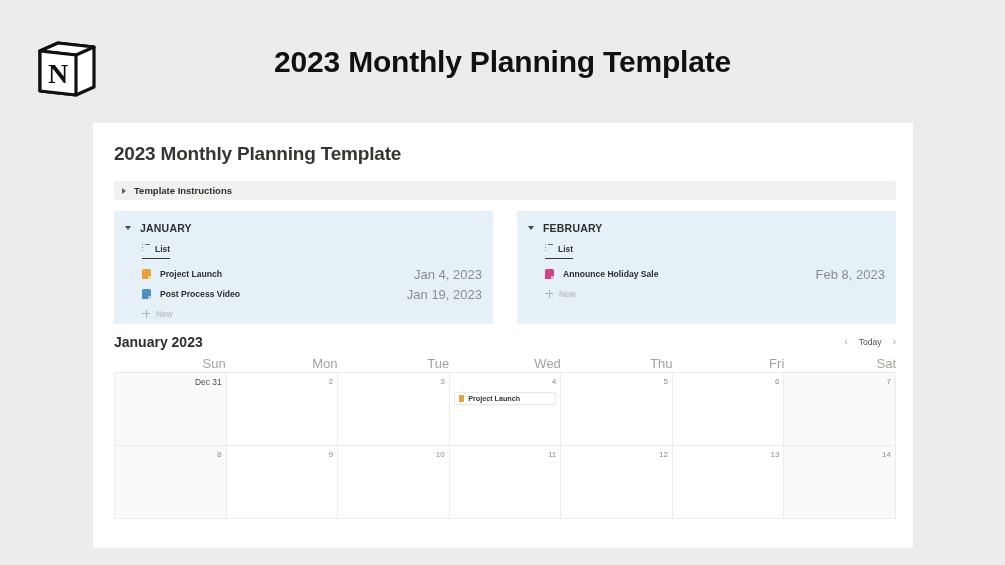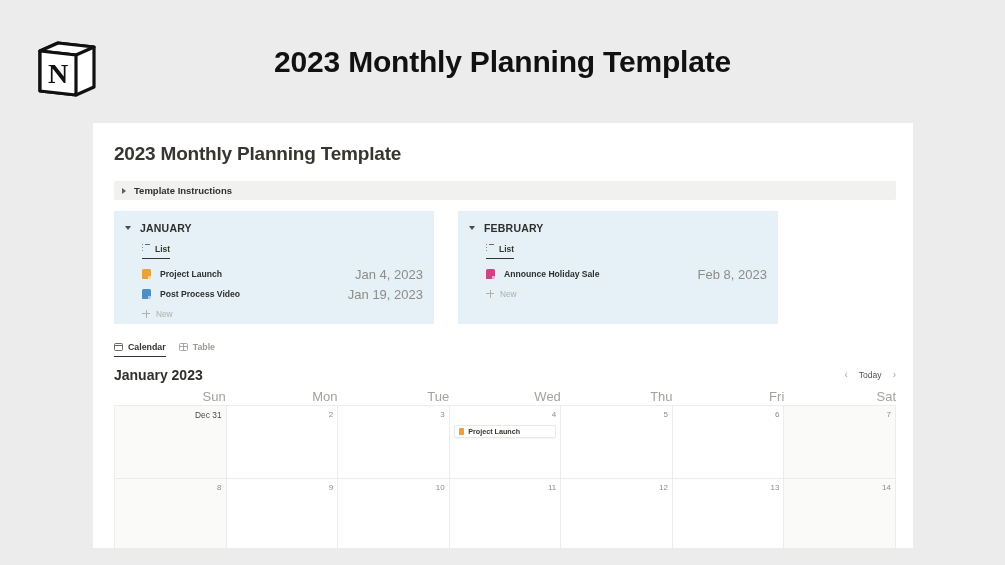--- a/index.html
+++ b/index.html
@@ -102,21 +102,21 @@
     text-align: center;
   }
 
   
   .months-row {
     margin-top: 11px;
     display: flex;
     gap: 24px;
   }
   .month-panel {
-    width: 320px;
+    width: 379px;
     background: #e5f0f7;
     padding: 10px 11px 0 11px;
     min-height: 113px;
   }
   .month-head {
     display: flex;
     align-items: center;
     height: 14px;
   }
   .month-name {
@@ -436,30 +436,20 @@
           </div>
           <div class="new-row">
             <span class="plus-glyph"></span>
             <span class="new-label">New</span>
           </div>
         </div>
       </div>
 
     </div>
 
-    <div class="cal-tabs">
-      <div class="cal-tab active">
-        <span class="cal-glyph"></span>
-        <span>Calendar</span>
-      </div>
-      <div class="cal-tab inactive">
-        <span class="tbl-glyph"></span>
-        <span>Table</span>
-      </div>
-    </div>
 
     <div class="cal-header">
       <div class="cal-month-label">January 2023</div>
       <div class="cal-nav">
         <span class="chev">‹</span>
         <span class="today-btn">Today</span>
         <span class="chev">›</span>
       </div>
     </div>
 

